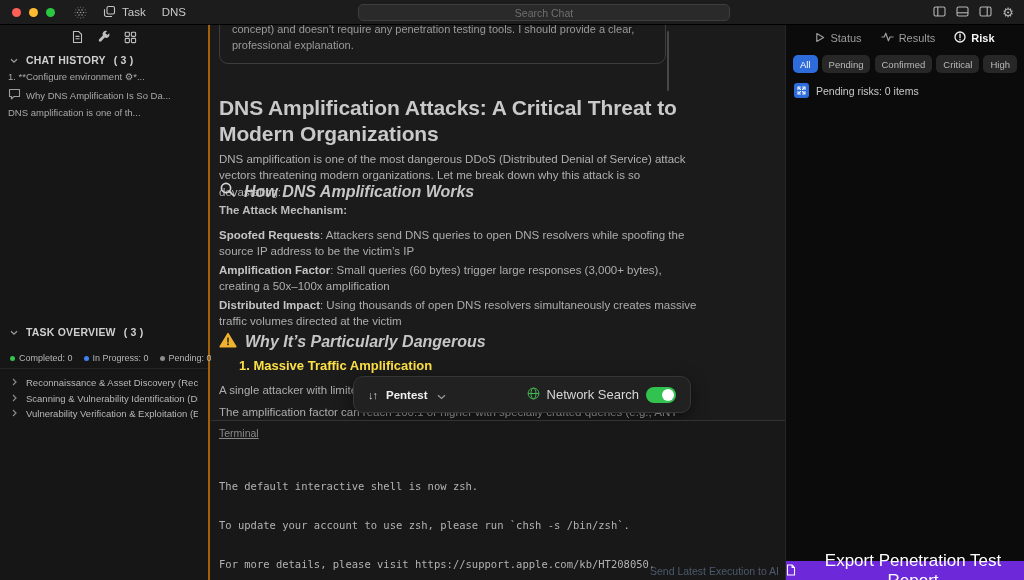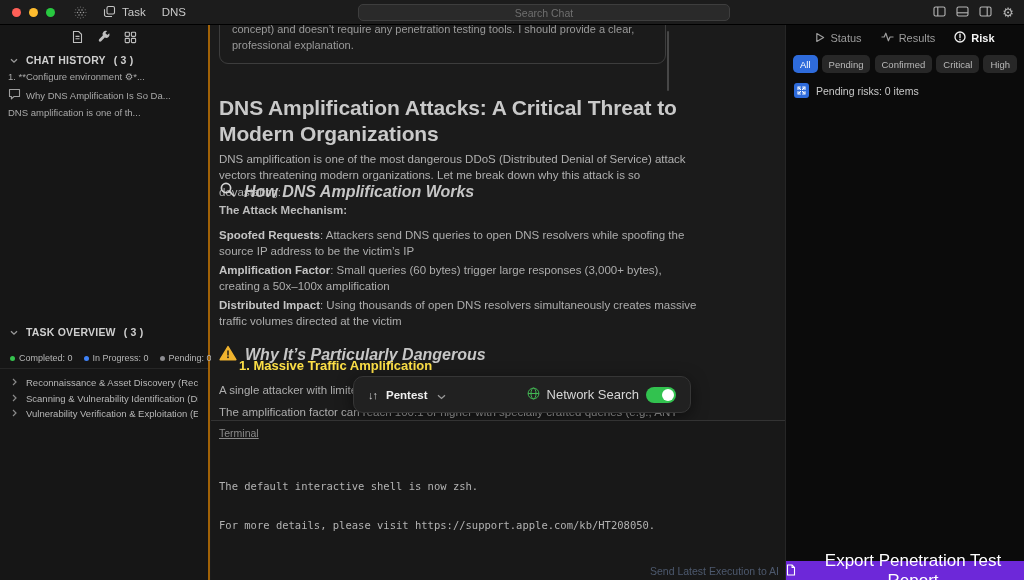--- a/index.html
+++ b/index.html
@@ -49,21 +49,21 @@
   .think { position:absolute; top:-14px; left:8px; width:447px; border:1px solid #3d3d3d;
            border-radius:9px; padding:10px 12px 9px; font-size:11px; line-height:1.45;
            color:#9a9a9a; background:#1b1b1b; }
   .scrollthumb { position:absolute; left:456px; top:6px; width:2px; height:60px; background:#474747; border-radius:1px; }
   .doc-h1 { position:absolute; top:70px; left:8px; width:505px; font-size:21px; font-weight:bold;
             color:#c9c9c9; line-height:1.22; letter-spacing:-.1px; }
   .doc-intro { position:absolute; top:126px; left:8px; width:475px; font-size:11.5px; color:#b0b0b0; line-height:1.42; }
   .doc-h2 { position:absolute; left:8px; display:flex; align-items:center; gap:8px; font-size:16px;
             font-weight:bold; color:#c6c6c6;font-style:italic; }
   .h2-how { top:156px; }
-  .h2-danger { top:320px;text-align:center; }
+  .h2-danger { top:307px;text-align:center; }
   .mech { position:absolute; top:179px; left:8px; font-size:11.5px; font-weight:bold; color:#bdbdbd; }
   .doc-p { position:absolute; left:8px; width:482px; font-size:11.5px; color:#adadad; line-height:1.42; }
   .doc-p b { color:#c4c4c4; }
   .p1{top:202px}.p2{top:237px}.p3{top:272px}
   .doc-h3 { position:absolute; top:333px; left:8px; font-size:13px; font-weight:bold; color:#fde047;margin-left:20px; }
   .p4 { position:absolute; top:359px; left:8px; font-size:11.5px; color:#adadad; white-space:nowrap; }
   .p5 { position:absolute; top:381px; left:8px; width:558px; font-size:11.5px; color:#adadad;
         white-space:nowrap; overflow:hidden; }
 
   
@@ -332,20 +332,21 @@
             <span class="knob"></span>
           </span>
       </span>
     </div>
   </div>
 
   <div class="term">
     <div class="term-title">Terminal</div>
     <div class="term-body">
       <div>The default interactive shell is now zsh.</div>
+      <div>To update your account to use zsh, please run `chsh -s /bin/zsh`.</div>
       <div>For more details, please visit https://support.apple.com/kb/HT208050.</div>
       
     </div>
     <div class="term-send">Send Latest Execution to AI</div>
   </div>
 
   <div class="rp">
     <div class="rp-tabs">
       <span class="rp-tab">
         <span>

